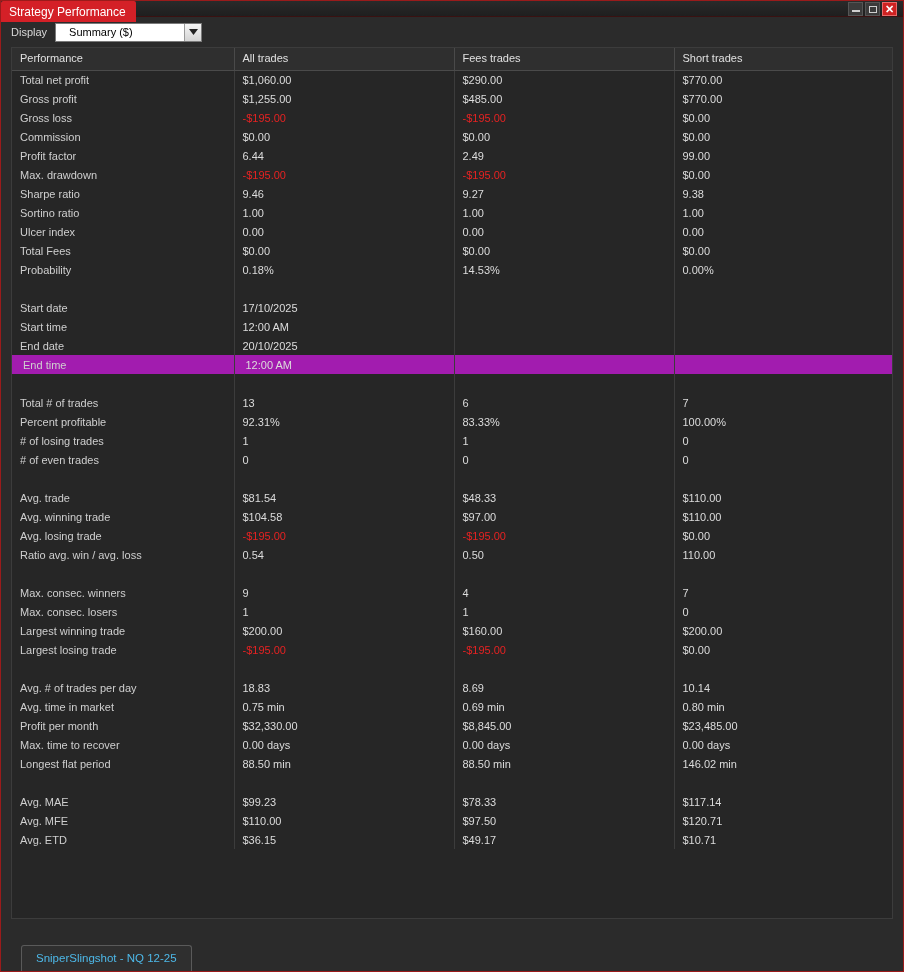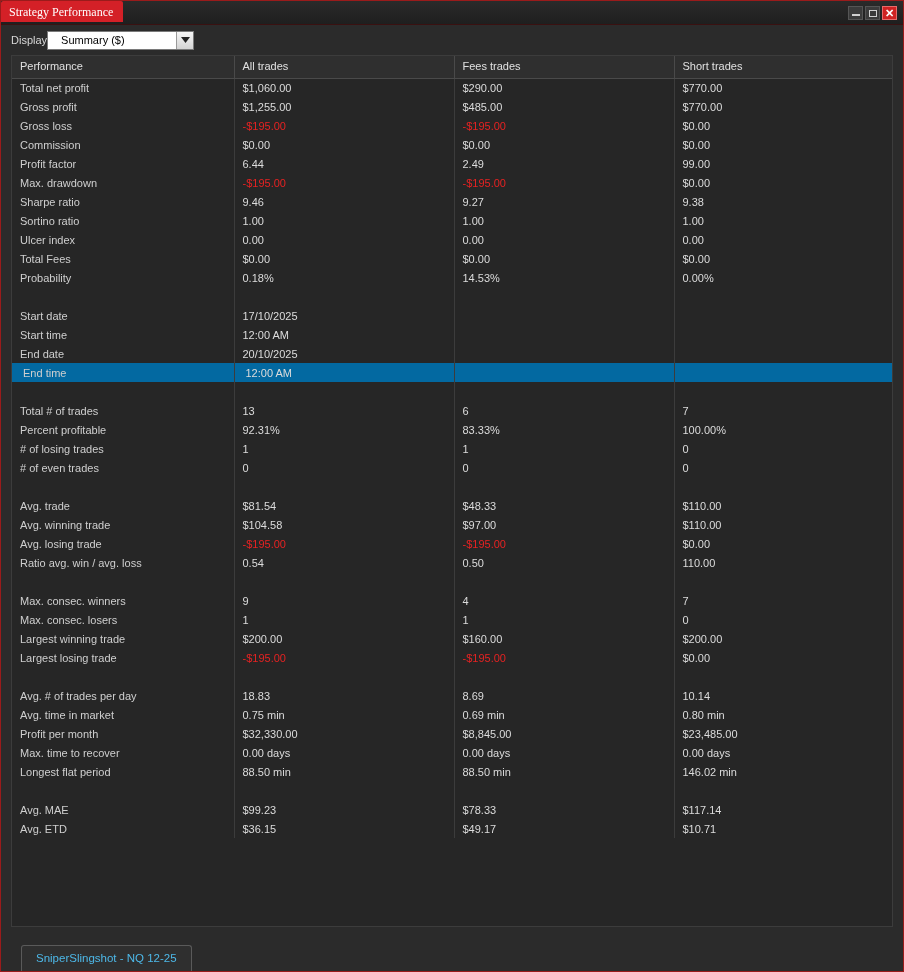--- a/index.html
+++ b/index.html
@@ -21,27 +21,26 @@
   .window {
     position: relative;
     width: 904px;
     height: 972px;
     background: #2b2b2b;
     border: 1px solid #9a1b1b;
   }
 
   
   .titlebar {
-    height: 24px;
+    height: 16px;
     background: linear-gradient(to bottom, #2a2a2a, #1f1f1f);
     border-bottom: 1px solid #3a1111;
     display: flex;
     align-items: stretch;
     position: relative;
-    font-family: Liberation Serif, serif;
   }
   .title-tab {
     background: #d42027;
     color: #ffffff;
     font-size: 12px;
     padding: 3px 10px 2px 8px;
     display: flex;
     align-items: center;
     height: 21px;
     border-top-left-radius: 2px;
@@ -91,20 +90,21 @@
     height: 7px;
     border: 1px solid #d0d0d0;
   }
 
   
   .toolbar {
     height: 30px;
     display: flex;
     align-items: center;
     padding: 0 10px;
+    gap: 8px;
     background: #2b2b2b;
   }
   .toolbar-label {
     font-size: 11px;
     color: #d8d8d8;
   }
   .select-box {
     position: relative;
     width: 147px;
     height: 19px;
@@ -164,21 +164,21 @@
     vertical-align: middle;
     white-space: nowrap;
     overflow: hidden;
   }
   table.perf td:last-child { border-right: none; margin-top: 12px; }
   td.label { color: #cfcfcf; }
   td.val { color: #dcdcdc; }
   td.neg { color: #e62222; }
   tr.spacer td { height: 19px; }
   tr.highlight td {
-    background: #0369a1;
+    background: #a21caf;
     padding-left: 11px;
   }
   col.c1 { width: 222px; }
   col.c2 { width: 220px; }
   col.c3 { width: 220px; }
   col.c4 { width: 218px; }
 
   
   .bottom-bar {
     position: absolute;
@@ -484,20 +484,26 @@
             <td class="val"></td>
             <td class="val"></td>
           </tr>
           <tr>
             <td class="label">Avg. MAE</td>
             <td class="val">$99.23</td>
             <td class="val">$78.33</td>
             <td class="val">$117.14</td>
           </tr>
           <tr>
+            <td class="label">Avg. MFE</td>
+            <td class="val">$110.00</td>
+            <td class="val">$97.50</td>
+            <td class="val">$120.71</td>
+          </tr>
+          <tr>
             <td class="label">Avg. ETD</td>
             <td class="val">$36.15</td>
             <td class="val">$49.17</td>
             <td class="val">$10.71</td>
           </tr>
         </tbody>
     </table>
   </div>
 
   <div class="bottom-bar">

